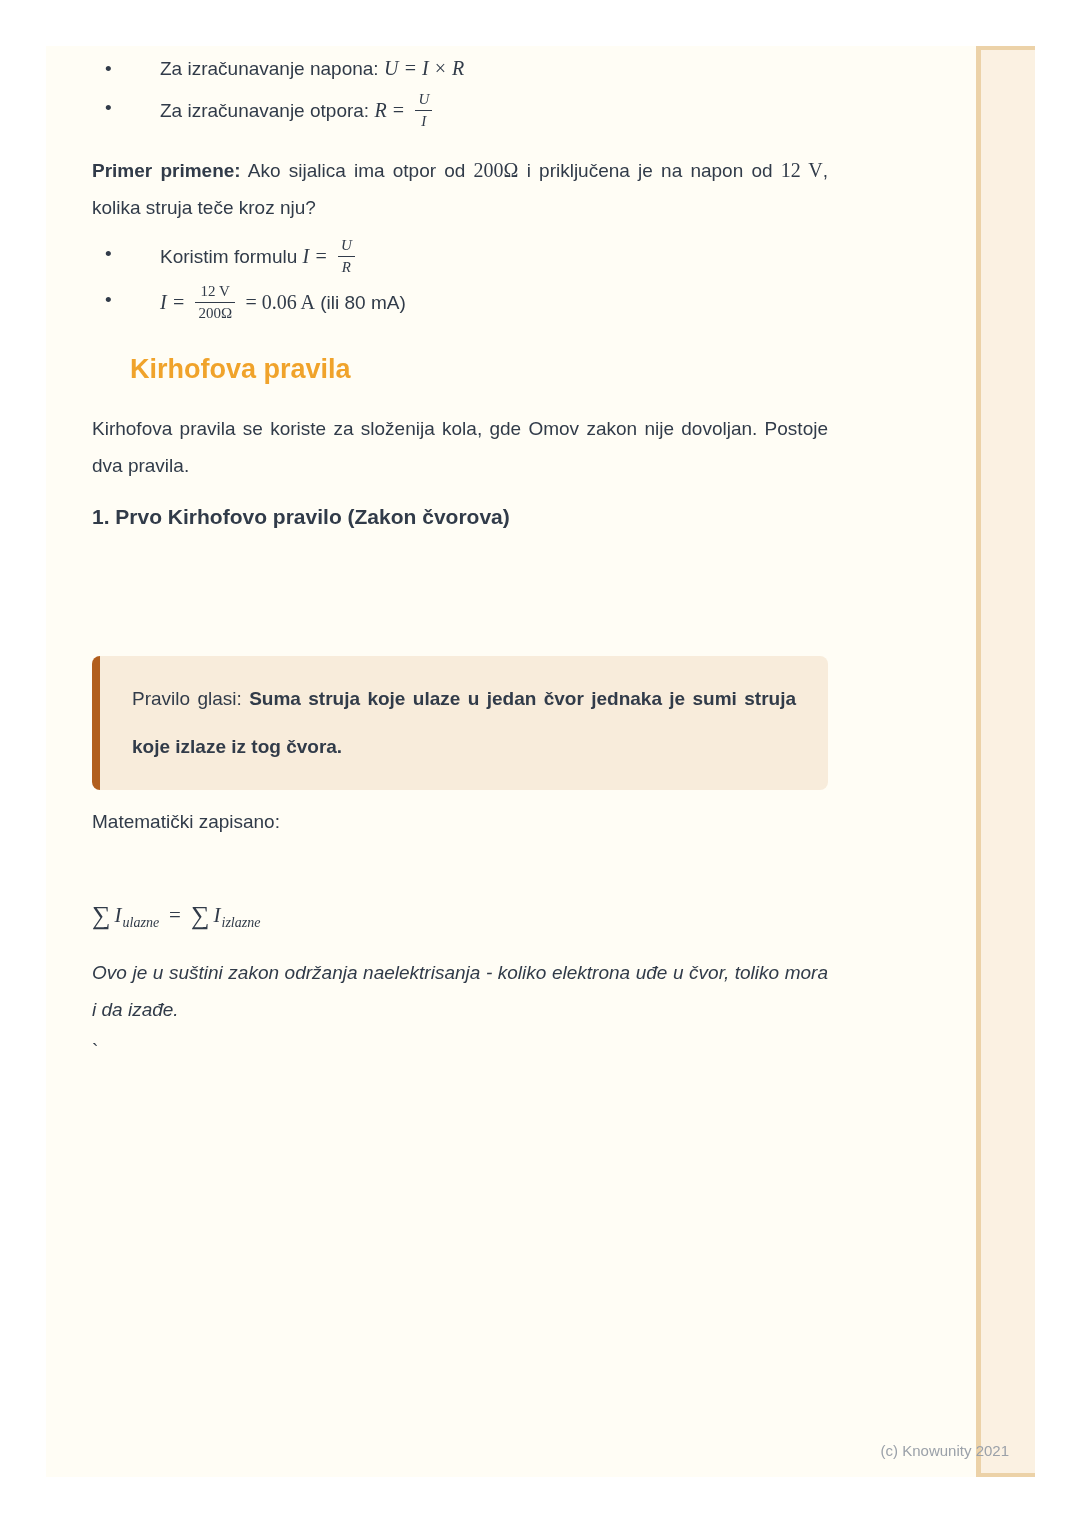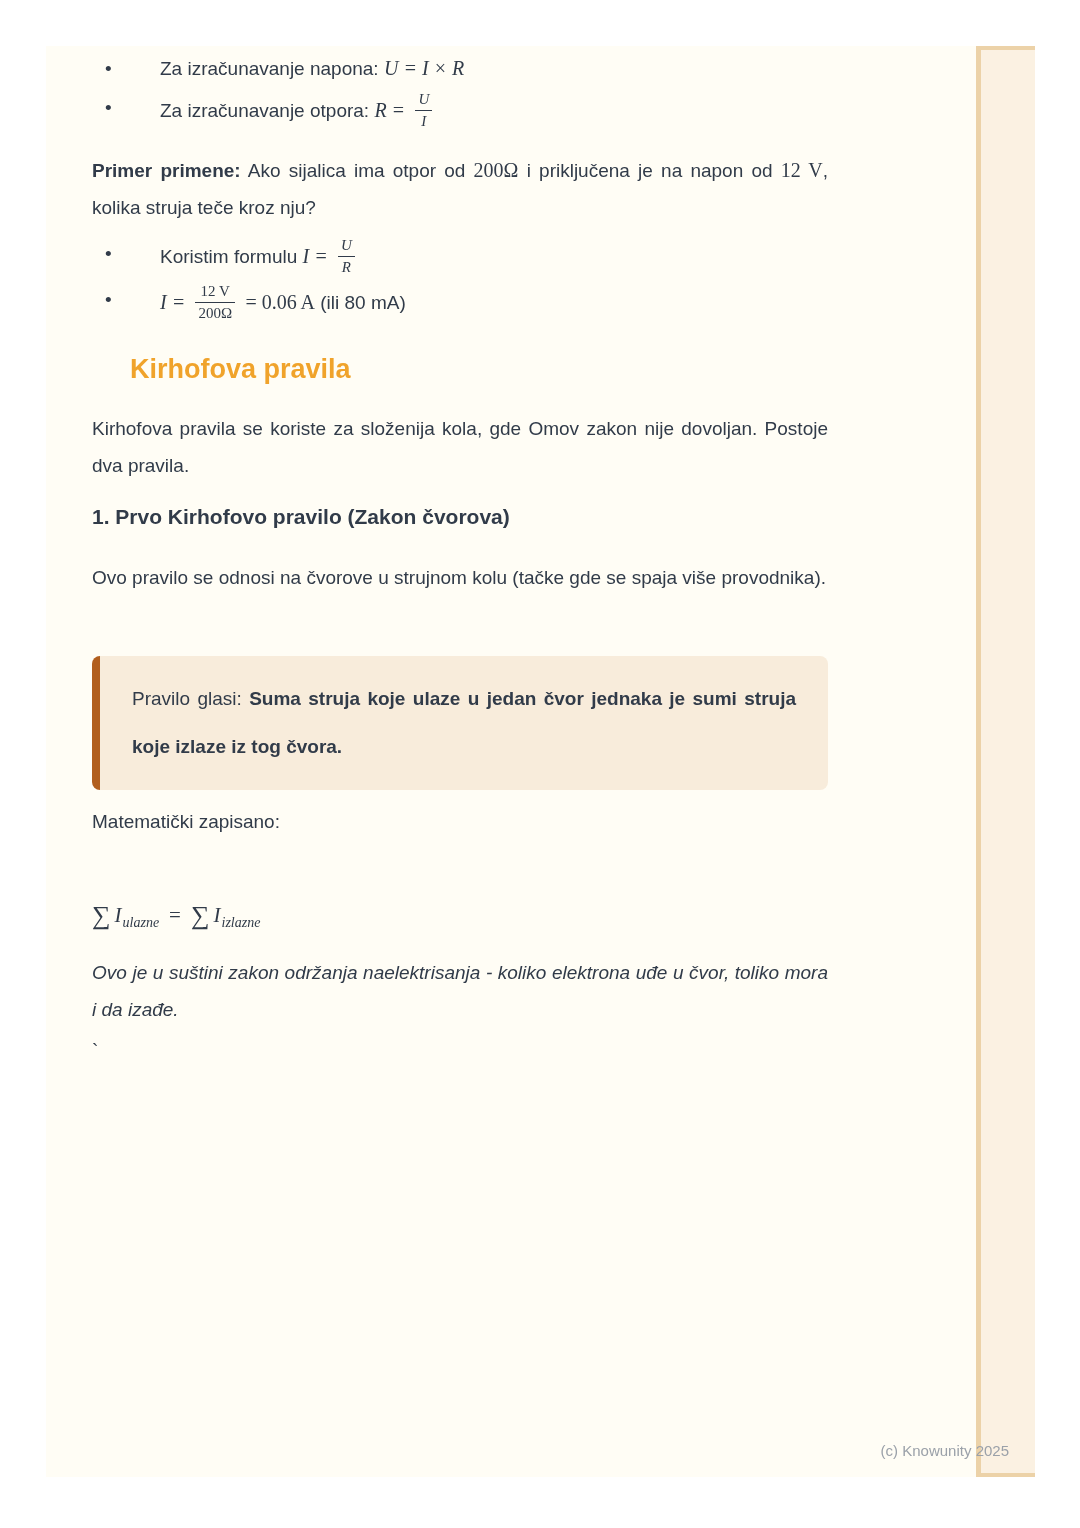--- a/index.html
+++ b/index.html
@@ -121,32 +121,31 @@
       <span>(ili 80 mA)</span>
     </div>
   </div>
 
   <h2 class="block h2" style="top:354px">Kirhofova pravila</h2>
 
   <p class="block para justify" style="top:410px">Kirhofova pravila se koriste za složenija kola, gde Omov zakon nije dovoljan. Postoje dva pravila.</p>
 
   <h3 class="block h3" style="top:505px">1. Prvo Kirhofovo pravilo (Zakon čvorova)</h3>
 
-  <p class="block para justify" style="top:559px">Ovo pravilo se odnosi na čvorove u strujnom kolu (tačke gde se spaja više provodnika).</p>
 
   <div class="block callout" style="top:656px">
     <span>Pravilo glasi:</span>
     <b>Suma struja koje ulaze u jedan čvor jednaka je sumi struja koje izlaze iz tog čvora.</b>
   </div>
 
   <p class="block para" style="top:803px">Matematički zapisano:</p>
 
   <div class="block formula" style="top:866px">
     <span class="sum">∑</span><span class="fvar">I</span><sub class="fsub">ulazne</sub><span class="feq">=</span><span class="sum">∑</span><span class="fvar">I</span><sub class="fsub">izlazne</sub>
   </div>
 
   <p class="block para justify it" style="top:954px">Ovo je u suštini zakon održanja naelektrisanja - koliko elektrona uđe u čvor, toliko mora i da izađe.</p>
 
   <div class="block stray" style="top:1040px">`</div>
 
 </div>
 
-<div class="footer">(c) Knowunity 2025</div>
+<div class="footer">(c) Knowunity 2021</div>
 
 </body></html>

